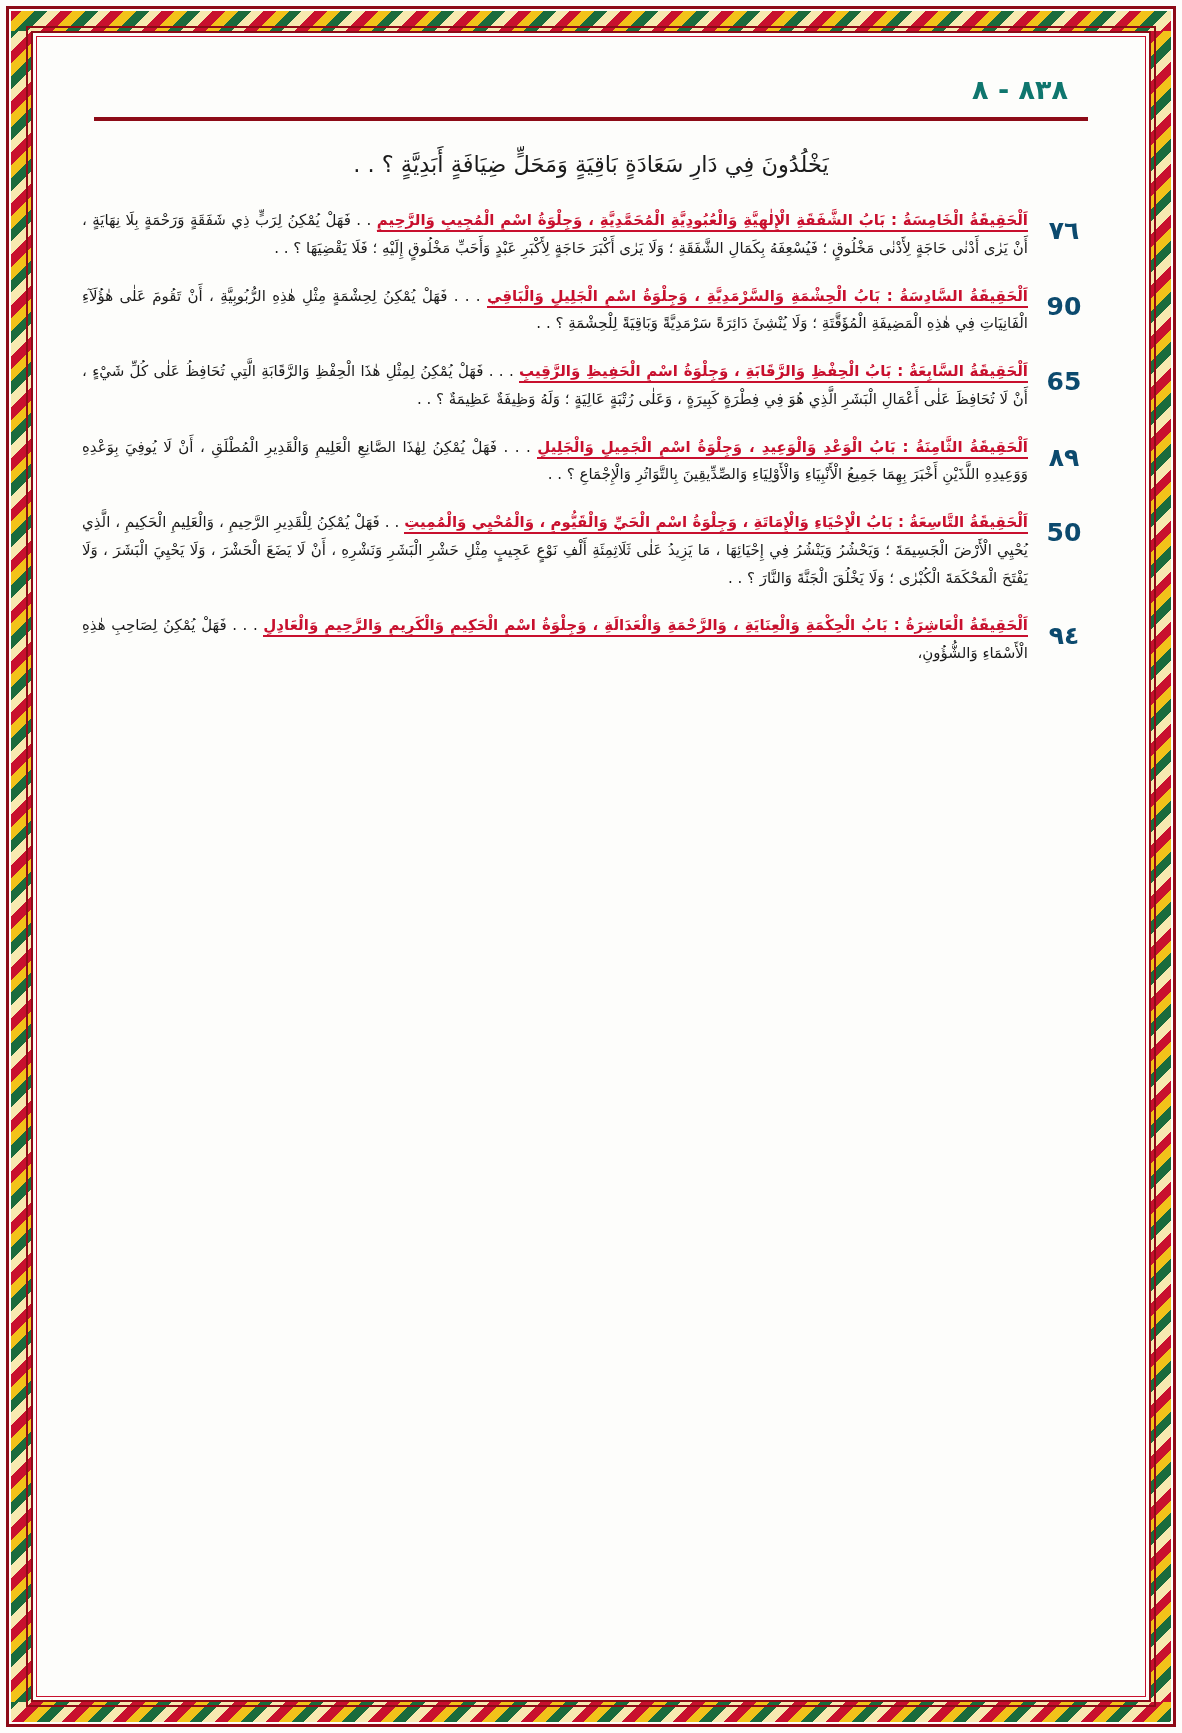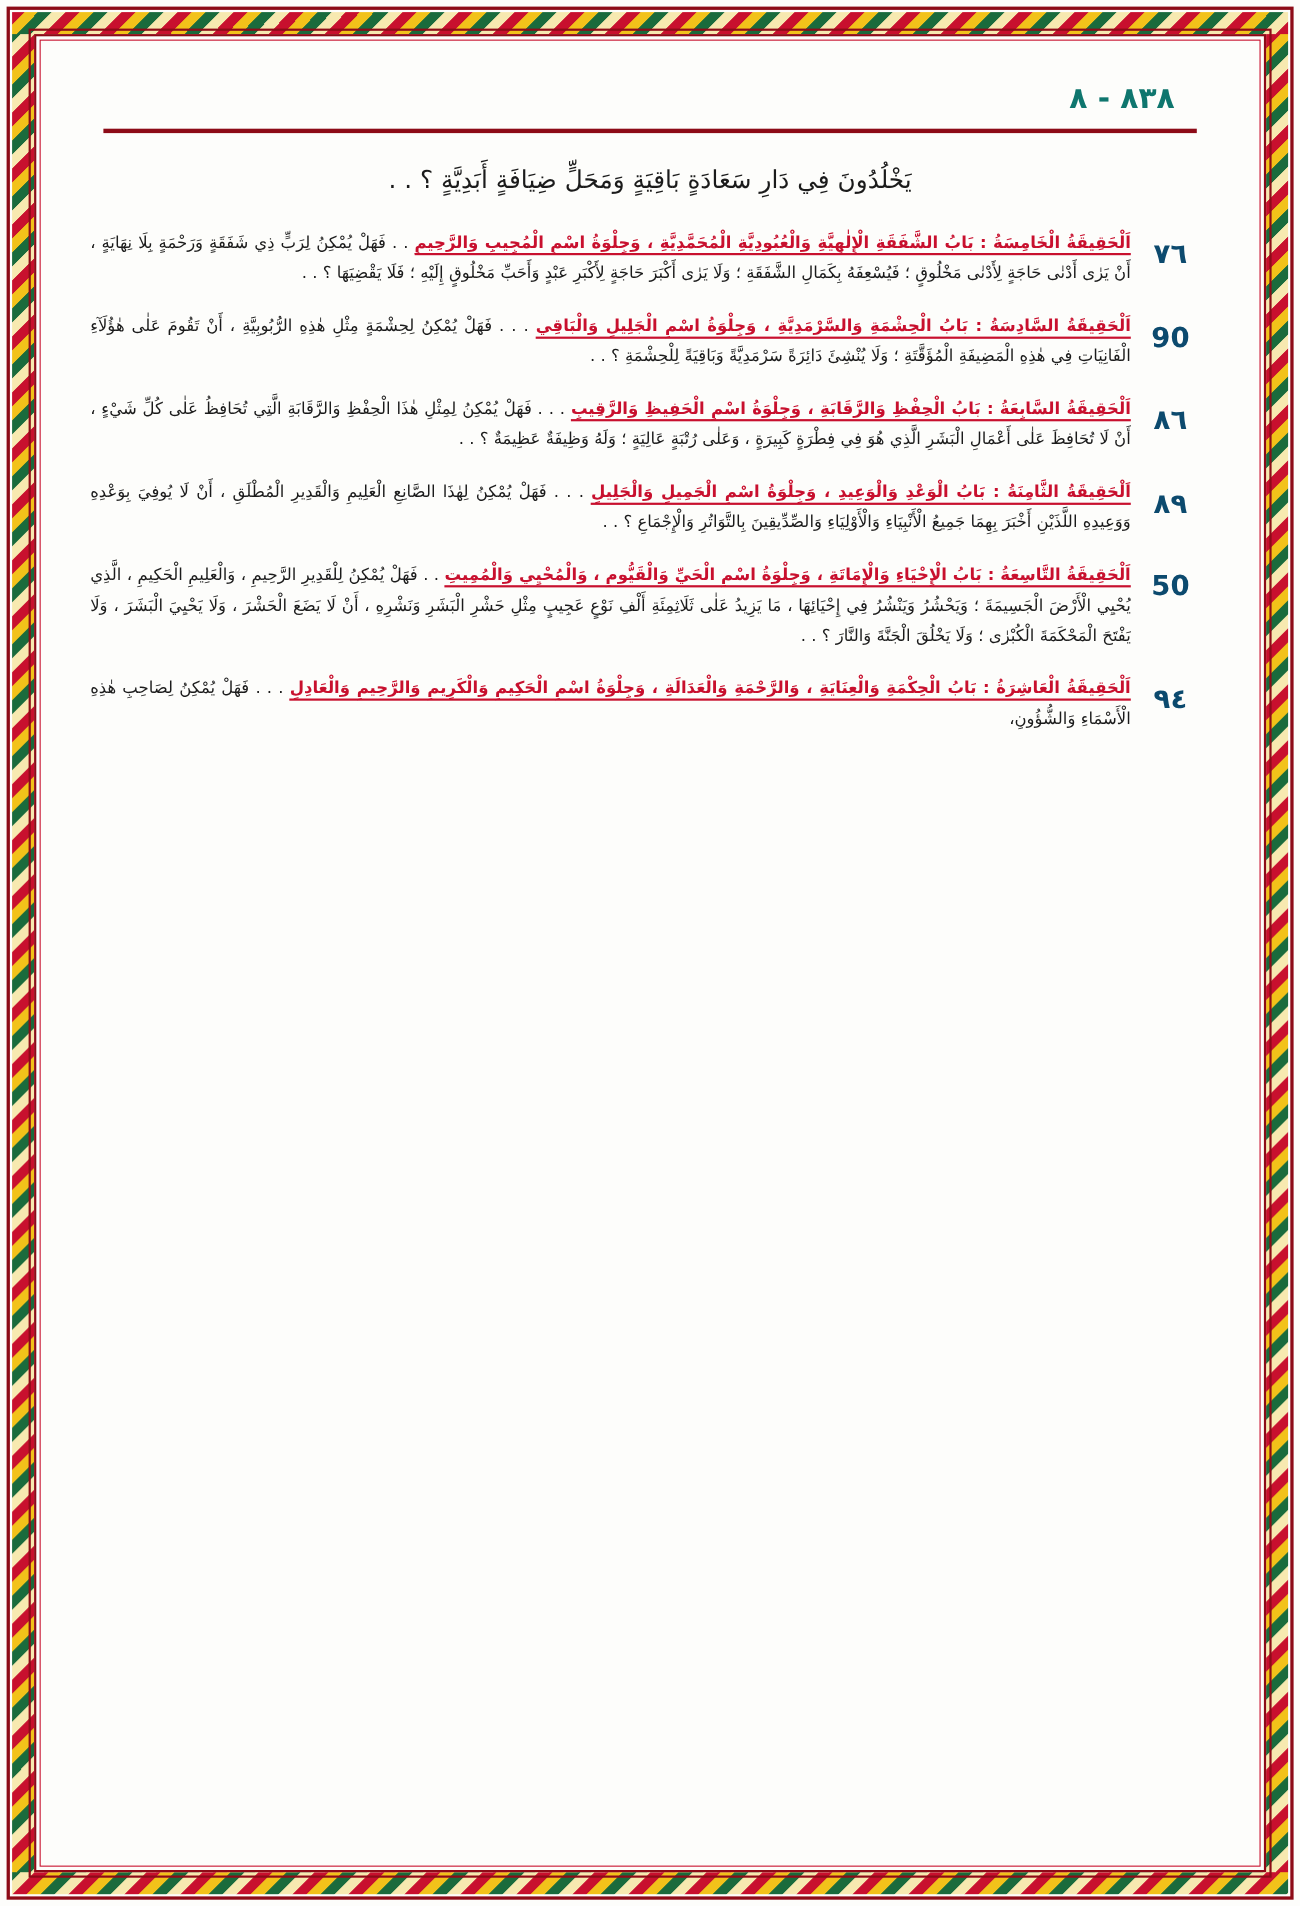--- a/index.html
+++ b/index.html
@@ -181,21 +181,21 @@
 
       <div class="entry">
         <div class="num">90</div>
         <div class="text">
           <span class="hl"><span class="u">اَلْحَقِيقَةُ السَّادِسَةُ : بَابُ الْحِشْمَةِ وَالسَّرْمَدِيَّةِ ، وَجِلْوَةُ اسْمِ الْجَلِيلِ وَالْبَاقِي</span></span>
           <span>. . . فَهَلْ يُمْكِنُ لِحِشْمَةٍ مِثْلِ هٰذِهِ الرُّبُوبِيَّةِ ، أَنْ تَقُومَ عَلٰى هٰؤُلَآءِ الْفَانِيَاتِ فِي هٰذِهِ الْمَضِيفَةِ الْمُؤَقَّتَةِ ؛ وَلَا يُنْشِئَ دَائِرَةً سَرْمَدِيَّةً وَبَاقِيَةً لِلْحِشْمَةِ ؟ . .</span>
         </div>
       </div>
 
       <div class="entry">
-        <div class="num">٨٦</div>
+        <div class="num">65</div>
         <div class="text">
           <span class="hl"><span class="u">اَلْحَقِيقَةُ السَّابِعَةُ : بَابُ الْحِفْظِ وَالرَّقَابَةِ ، وَجِلْوَةُ اسْمِ الْحَفِيظِ وَالرَّقِيبِ</span></span>
           <span>. . . فَهَلْ يُمْكِنُ لِمِثْلِ هٰذَا الْحِفْظِ وَالرَّقَابَةِ الَّتِي تُحَافِظُ عَلٰى كُلِّ شَيْءٍ ، أَنْ لَا تُحَافِظَ عَلٰى أَعْمَالِ الْبَشَرِ الَّذِي هُوَ فِي فِطْرَةٍ كَبِيرَةٍ ، وَعَلٰى رُتْبَةٍ عَالِيَةٍ ؛ وَلَهُ وَظِيفَةٌ عَظِيمَةٌ ؟ . .</span>
         </div>
       </div>
 
       <div class="entry">
         <div class="num">٨٩</div>
         <div class="text">
           <span class="hl"><span class="u">اَلْحَقِيقَةُ الثَّامِنَةُ : بَابُ الْوَعْدِ وَالْوَعِيدِ ، وَجِلْوَةُ اسْمِ الْجَمِيلِ وَالْجَلِيلِ</span></span>

